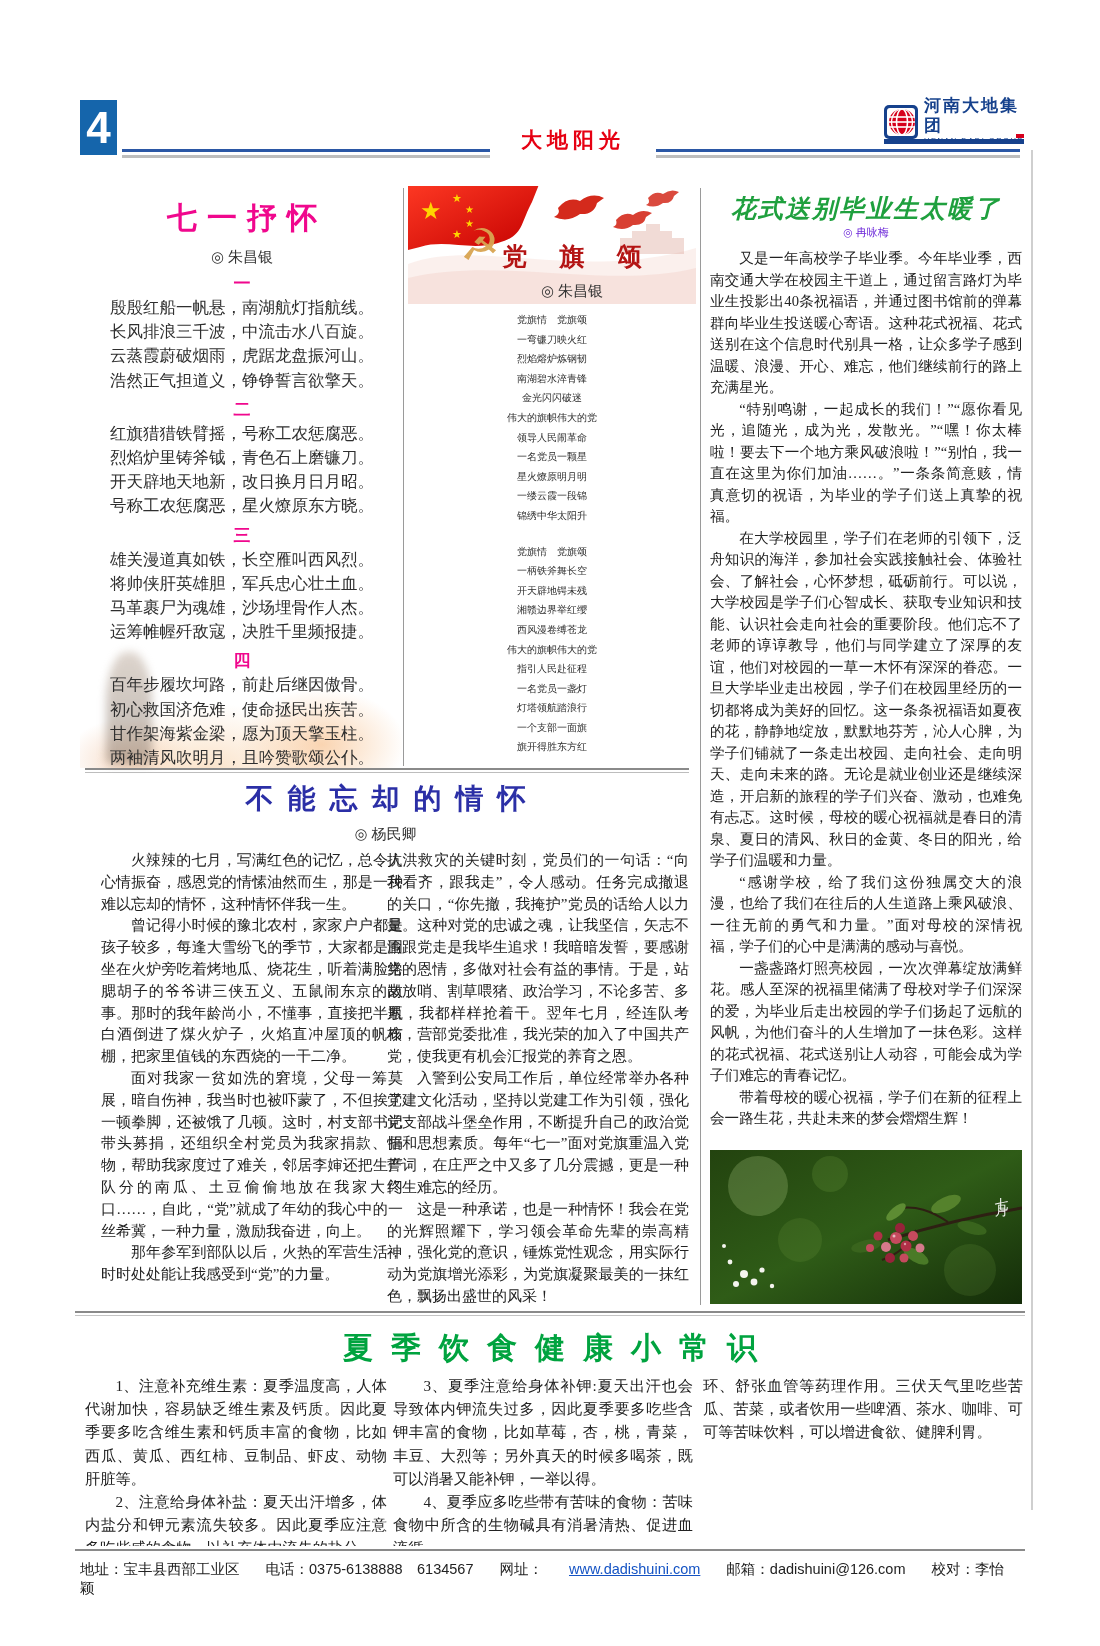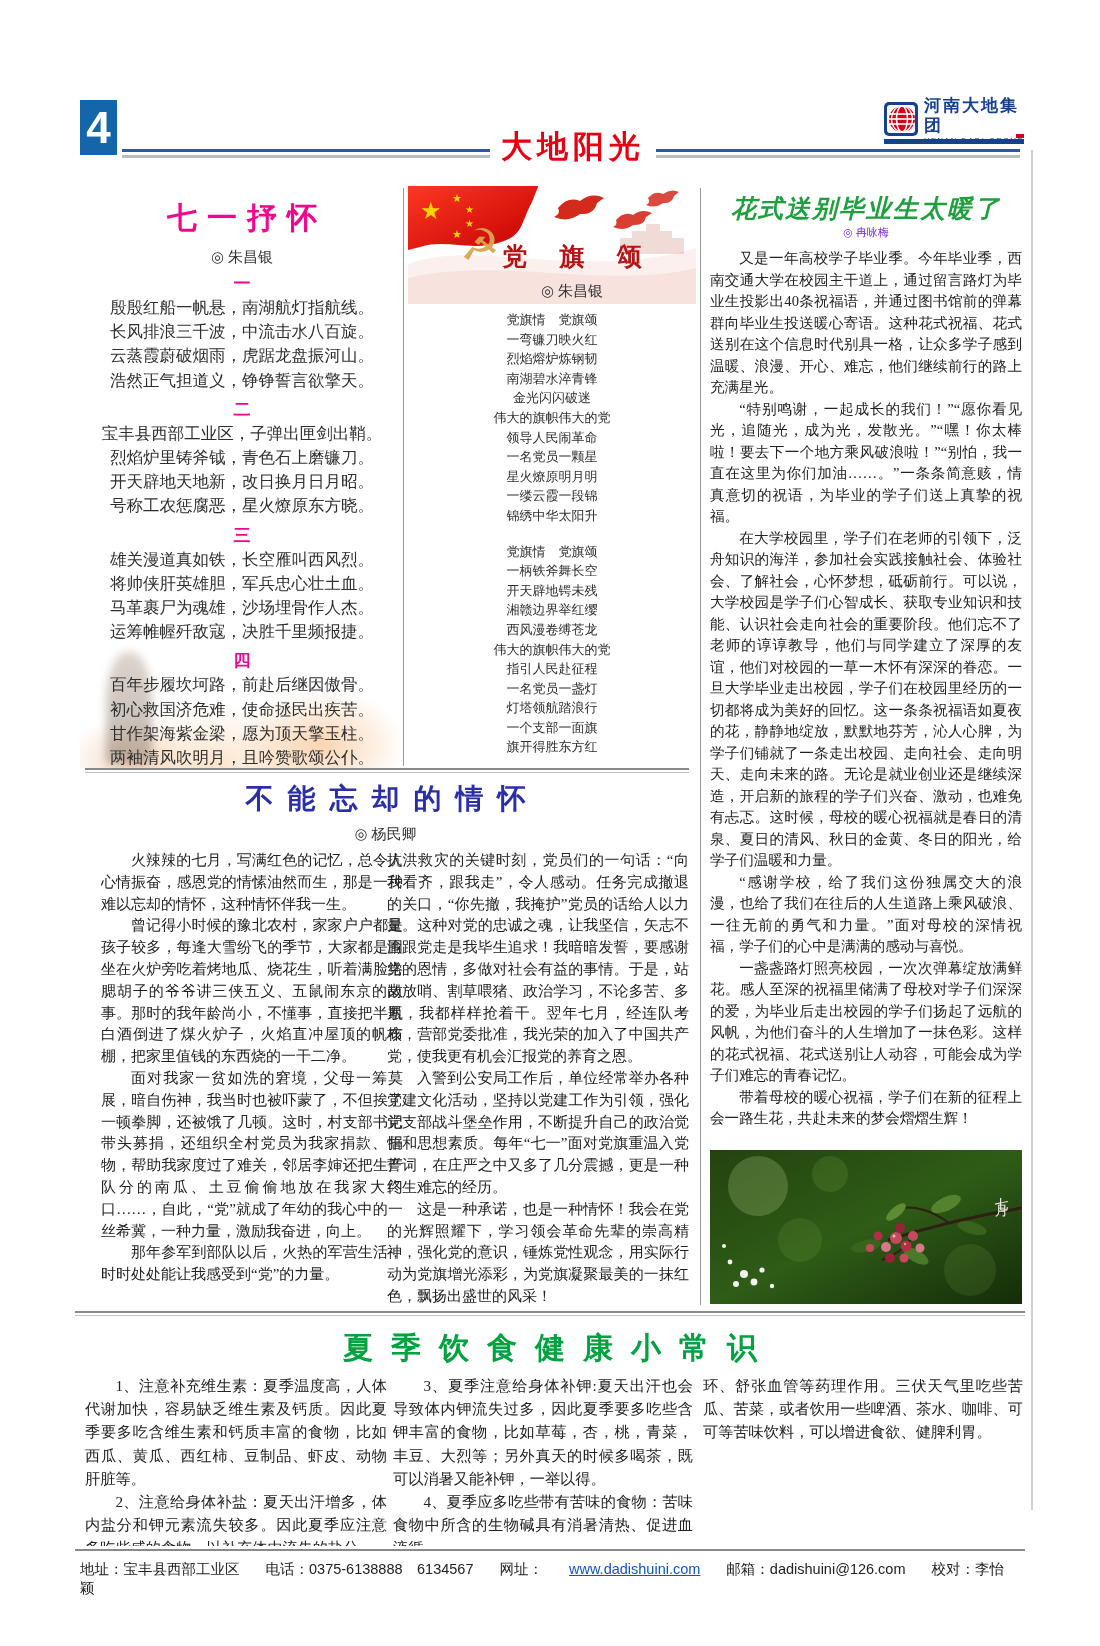--- a/index.html
+++ b/index.html
@@ -8,23 +8,23 @@
   .abs{position:absolute;}
 
   
   .pagenum{left:80px;top:100px;width:37px;height:55px;background:#1565ab;color:#fff;
            font-family:"Liberation Sans","DejaVu Sans",sans-serif;font-weight:bold;
            font-size:44px;display:flex;align-items:center;justify-content:center;}
   .rule-b{height:3px;background:#2b57a5;}
   .rule-g{height:3px;background:#bdbdbd;}
   .masthead{left:492px;top:126px;width:162px;text-align:center;color:#e60012;
             font-family:"Liberation Sans","DejaVu Sans",sans-serif;font-weight:bold;
-            font-size:31px;letter-spacing:5px;}
+            font-size:21px;letter-spacing:5px;}
   .logo{left:884px;top:96px;width:142px;}
-  .logo-row{display:flex;align-items:center;}
+  .logo-row{display:flex;align-items:flex-end;}
   .logo-txt{margin-left:4px;}
   .logo-cn{font-family:"Liberation Sans","DejaVu Sans",sans-serif;font-weight:bold;
            font-size:17px;color:#16418c;letter-spacing:2px;line-height:20px;}
   .logo-en{font-family:"Liberation Sans","DejaVu Sans",sans-serif;font-size:7.5px;
            color:#16418c;letter-spacing:1.5px;}
   .logo-bar{left:884px;top:139px;width:140px;height:5px;background:#16418c;}
   .logo-tick{left:1016px;top:134px;width:8px;height:4px;background:#d6001c;}
 
   
   .vline{width:1px;background:#9a9a9a;}
@@ -48,21 +48,21 @@
           background:linear-gradient(#c2b2a4,#8d7f74);border-radius:45% 45% 8% 8%;
           filter:blur(4px);}
 
   
   .flagart{left:408px;top:186px;width:288px;height:118px;z-index:2;}
   .fa-title{left:472px;top:240px;width:200px;text-align:center;z-index:3;
             font-weight:bold;font-size:25px;color:#b41414;letter-spacing:13px;text-indent:13px;}
   .fa-author{left:472px;top:282px;width:200px;text-align:center;z-index:3;
              font-size:15px;color:#333;}
   .poem-mid{left:410px;top:310px;width:284px;height:455px;text-align:center;z-index:2;}
-  .pm-line{font-size:13px;line-height:19.6px;color:#2e2e2e;}
+  .pm-line{font-size:10px;line-height:19.6px;color:#2e2e2e;}
   .pm-gap{height:16px;}
 
   
   .col-right{left:710px;top:192px;width:312px;height:956px;overflow:hidden;z-index:2;}
   .gr-title{text-align:center;font-weight:bold;font-style:italic;font-size:25px;
             color:#1fa03e;letter-spacing:2px;}
   .gr-author{text-align:center;font-size:11px;color:#6d28d9;margin-bottom:8px;}
   .para{font-size:14.6px;line-height:21.5px;text-align:justify;text-indent:2em;color:#222;}
   .para.cont{text-indent:0;}
 
@@ -145,21 +145,21 @@
     <div class="pl-title">七一抒怀</div>
     <div class="pl-author">◎ 朱昌银</div>
 
     <div class="pl-marker">一</div>
     <div class="pl-line">殷殷红船一帆悬，南湖航灯指航线。</div>
     <div class="pl-line">长风排浪三千波，中流击水八百旋。</div>
     <div class="pl-line">云蒸霞蔚破烟雨，虎踞龙盘振河山。</div>
     <div class="pl-line">浩然正气担道义，铮铮誓言欲擎天。</div>
 
     <div class="pl-marker">二</div>
-    <div class="pl-line">宝丰县西部工业区，子弹出匣剑出鞘。</div>
+    <div class="pl-line">红旗猎猎铁臂摇，号称工农惩腐恶。</div>
     <div class="pl-line">烈焰炉里铸斧钺，青色石上磨镰刀。</div>
     <div class="pl-line">开天辟地天地新，改日换月日月昭。</div>
     <div class="pl-line">号称工农惩腐恶，星火燎原东方晓。</div>
 
     <div class="pl-marker">三</div>
     <div class="pl-line">雄关漫道真如铁，长空雁叫西风烈。</div>
     <div class="pl-line">将帅侠肝英雄胆，军兵忠心壮土血。</div>
     <div class="pl-line">马革裹尸为魂雄，沙场埋骨作人杰。</div>
     <div class="pl-line">运筹帷幄歼敌寇，决胜千里频报捷。</div>
 

